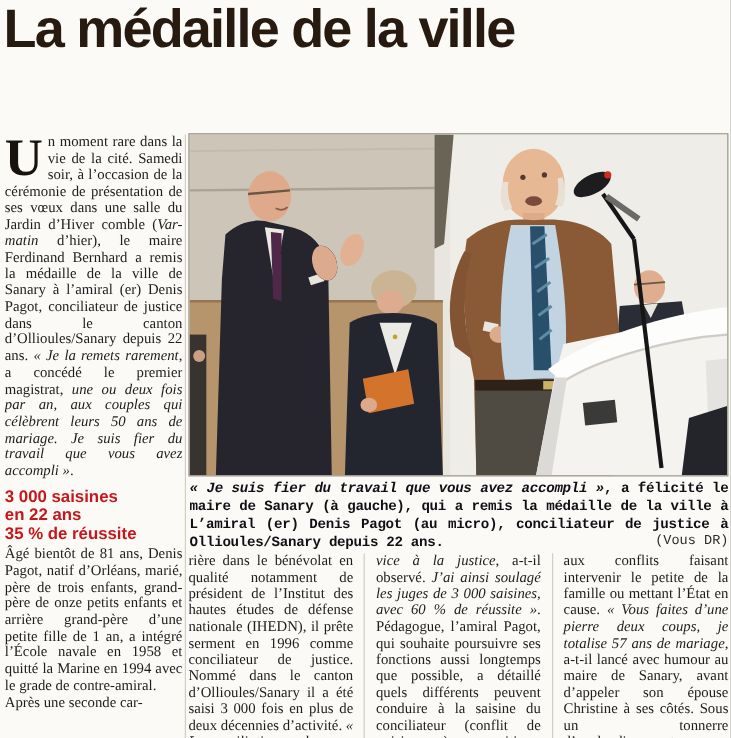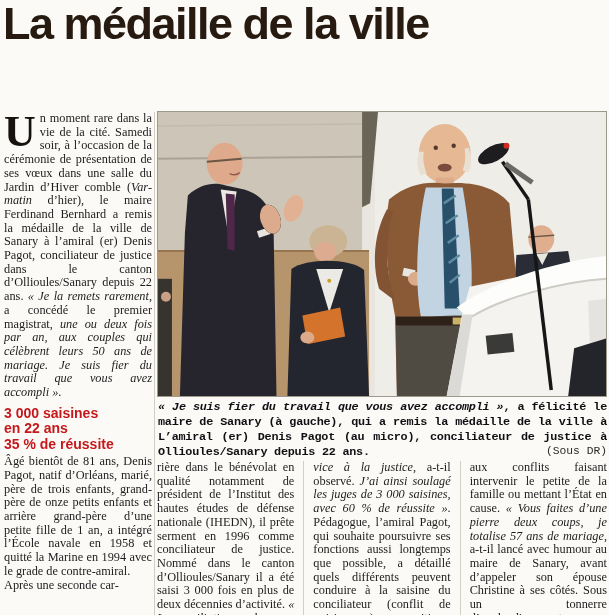--- a/index.html
+++ b/index.html
@@ -162,21 +162,21 @@
         <ellipse cx="337" cy="42" rx="17" ry="8" fill="#1d1d1f" transform="rotate(-28 337 42)"></ellipse>
         <circle cx="350" cy="34" r="3" fill="#d42a1e"></circle>
       </g>
 
       <polygon points="418,238 450,228 450,286 412,286" fill="#23252b"></polygon>
     </svg>
   </div>
 
   <div class="caption">
     <span><span style="font-style: italic;">« Je suis fier du travail que vous avez accompli »</span><span>, a félicité le maire de Sanary (à gauche), qui a remis la médaille de la ville à L’amiral (er) Denis Pagot (au micro), conciliateur de justice à Ollioules/Sanary depuis 22 ans.</span></span>
-    <span class="credit">(Sous DR)</span>
+    <span class="credit">(Vous DR)</span>
   </div>
 
   <div class="bottom-cols">
     <div class="bcol">
       <p class="body"><span>rière dans le bénévolat en qualité notamment de président de l’Institut des hautes études de défense nationale (IHEDN), il prête serment en 1996 comme conciliateur de justice. Nommé dans le canton d’Ollioules/Sanary il a été saisi 3 000 fois en plus de deux décennies d’activité. </span><span style="font-style: italic;">« La conciliation rend ser-</span></p>
     </div>
     <div class="bcol">
       <p class="body"><span style="font-style: italic;">vice à la justice</span><span>, a-t-il observé. </span><span style="font-style: italic;">J’ai ainsi soulagé les juges de 3 000 saisines, avec 60 % de réussite »</span><span>. Pédagogue, l’amiral Pagot, qui souhaite poursuivre ses fonctions aussi longtemps que possible, a détaillé quels différents peuvent conduire à la saisine du conciliateur (conflit de voisinage...) en opposition</span></p>
     </div>
     <div class="bcol">

